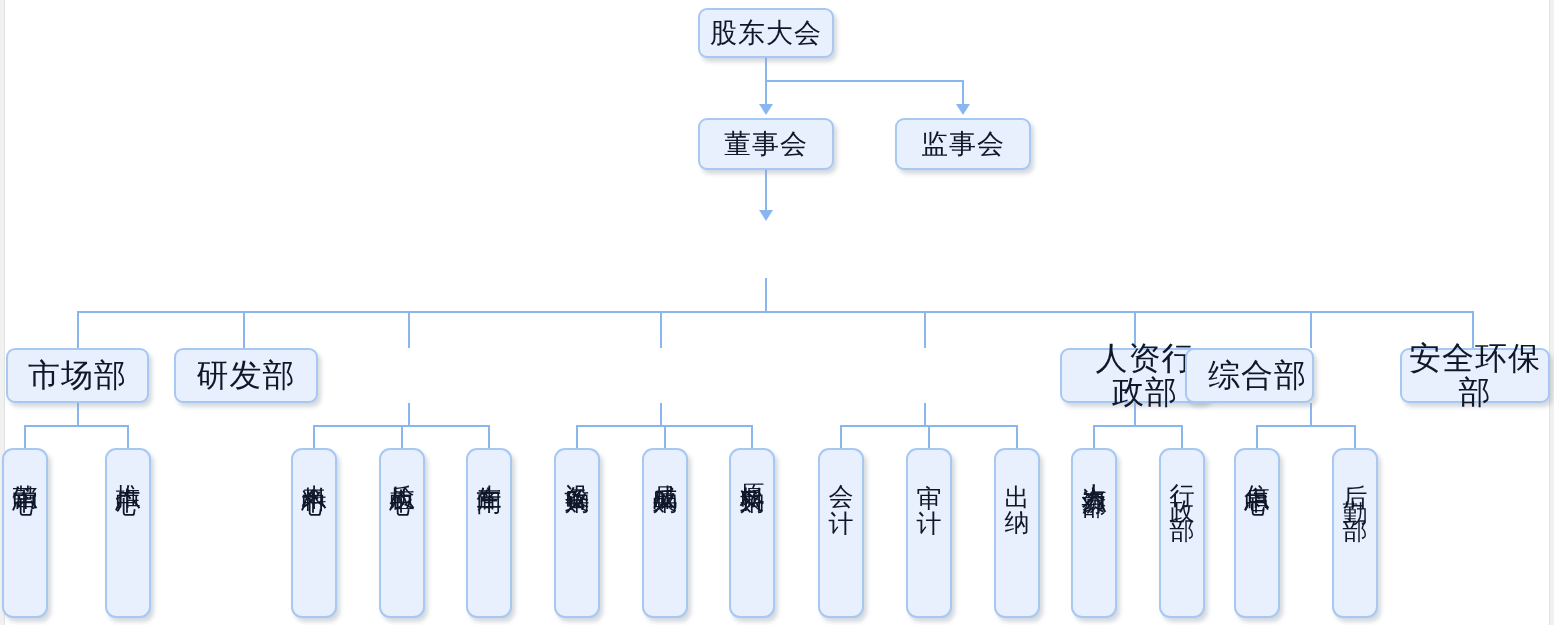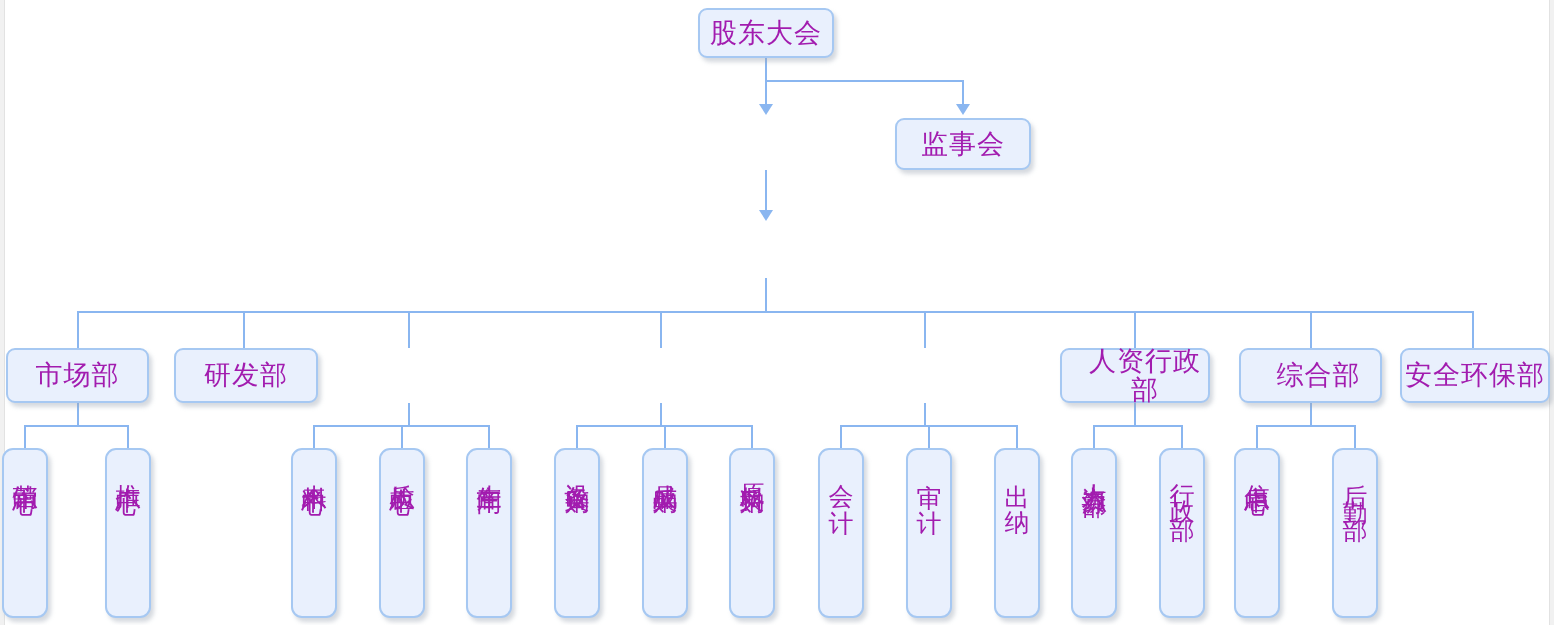--- a/index.html
+++ b/index.html
@@ -46,34 +46,34 @@
   }
 
   
   .node {
     position: absolute;
     box-sizing: border-box;
     background: #e9f0fd;
     border: 2px solid #a6c8f2;
     border-radius: 9px;
     box-shadow: 3px 4px 4px rgba(150,160,175,0.40);
-    color: #a21caf;
+    color: #0f172a;
     display: flex;
     align-items: center;
     justify-content: center;
     text-align: center;
     line-height: 1.05;
     user-select: none;
   }
   .node.top {
     font-size: 27px;
     letter-spacing: 1px;
   }
   .node.dept {
-    font-size: 27px;
+    font-size: 32px;
     letter-spacing: 1px;
   }
   .node.leaf {
     border-radius: 11px;
     font-size: 25px;
     align-items: flex-start;
     padding-top: 14px;
   }
   .node.leaf .vtext {
     writing-mode: vertical-rl;
@@ -147,35 +147,38 @@
 
   <div class="conn v" style="left:1310px; top:403px; height:24px;"></div>
   <div class="conn h" style="left:1256px; top:425px; width:100px;"></div>
   <div class="conn v" style="left:1256px; top:425px; height:23px;"></div>
   <div class="conn v" style="left:1354px; top:425px; height:23px;"></div>
 
   <div class="node top" style="left:698px; top:8px; width:136px; height:50px;">
     <span>股东大会</span>
   </div>
 
+  <div class="node top" style="left:698px; top:118px; width:136px; height:52px;">
+    <span>董事会</span>
+  </div>
   <div class="node top" style="left:895px; top:118px; width:136px; height:52px;">
     <span>监事会</span>
   </div>
 
 
   <div class="node dept" style="left:6px; top:348px; width:143px; height:55px;">
     <span>市场部</span>
   </div>
   <div class="node dept" style="left:174px; top:348px; width:144px; height:55px;">
     <span>研发部</span>
   </div>
   <div class="node dept" style="left:1060px; top:348px; width:150px; height:55px;padding-left:20px;">
     <span>人资行政部</span>
   </div>
-  <div class="node dept" style="left:1239px; top:348px; width:143px; height:55px;padding-left:16px;">
+  <div class="node dept" style="left:1185px; top:348px; width:129px; height:55px;padding-left:16px;">
     <span>综合部</span>
   </div>
   <div class="node dept" style="left:1400px; top:348px; width:150px; height:55px;">
     <span>安全环保部</span>
   </div>
 
   <div class="node leaf" style="left:2px; top:448px; width:46px; height:170px;">
     <span class="vtext">营销中心</span>
   </div>
   <div class="node leaf" style="left:105px; top:448px; width:46px; height:170px;">

